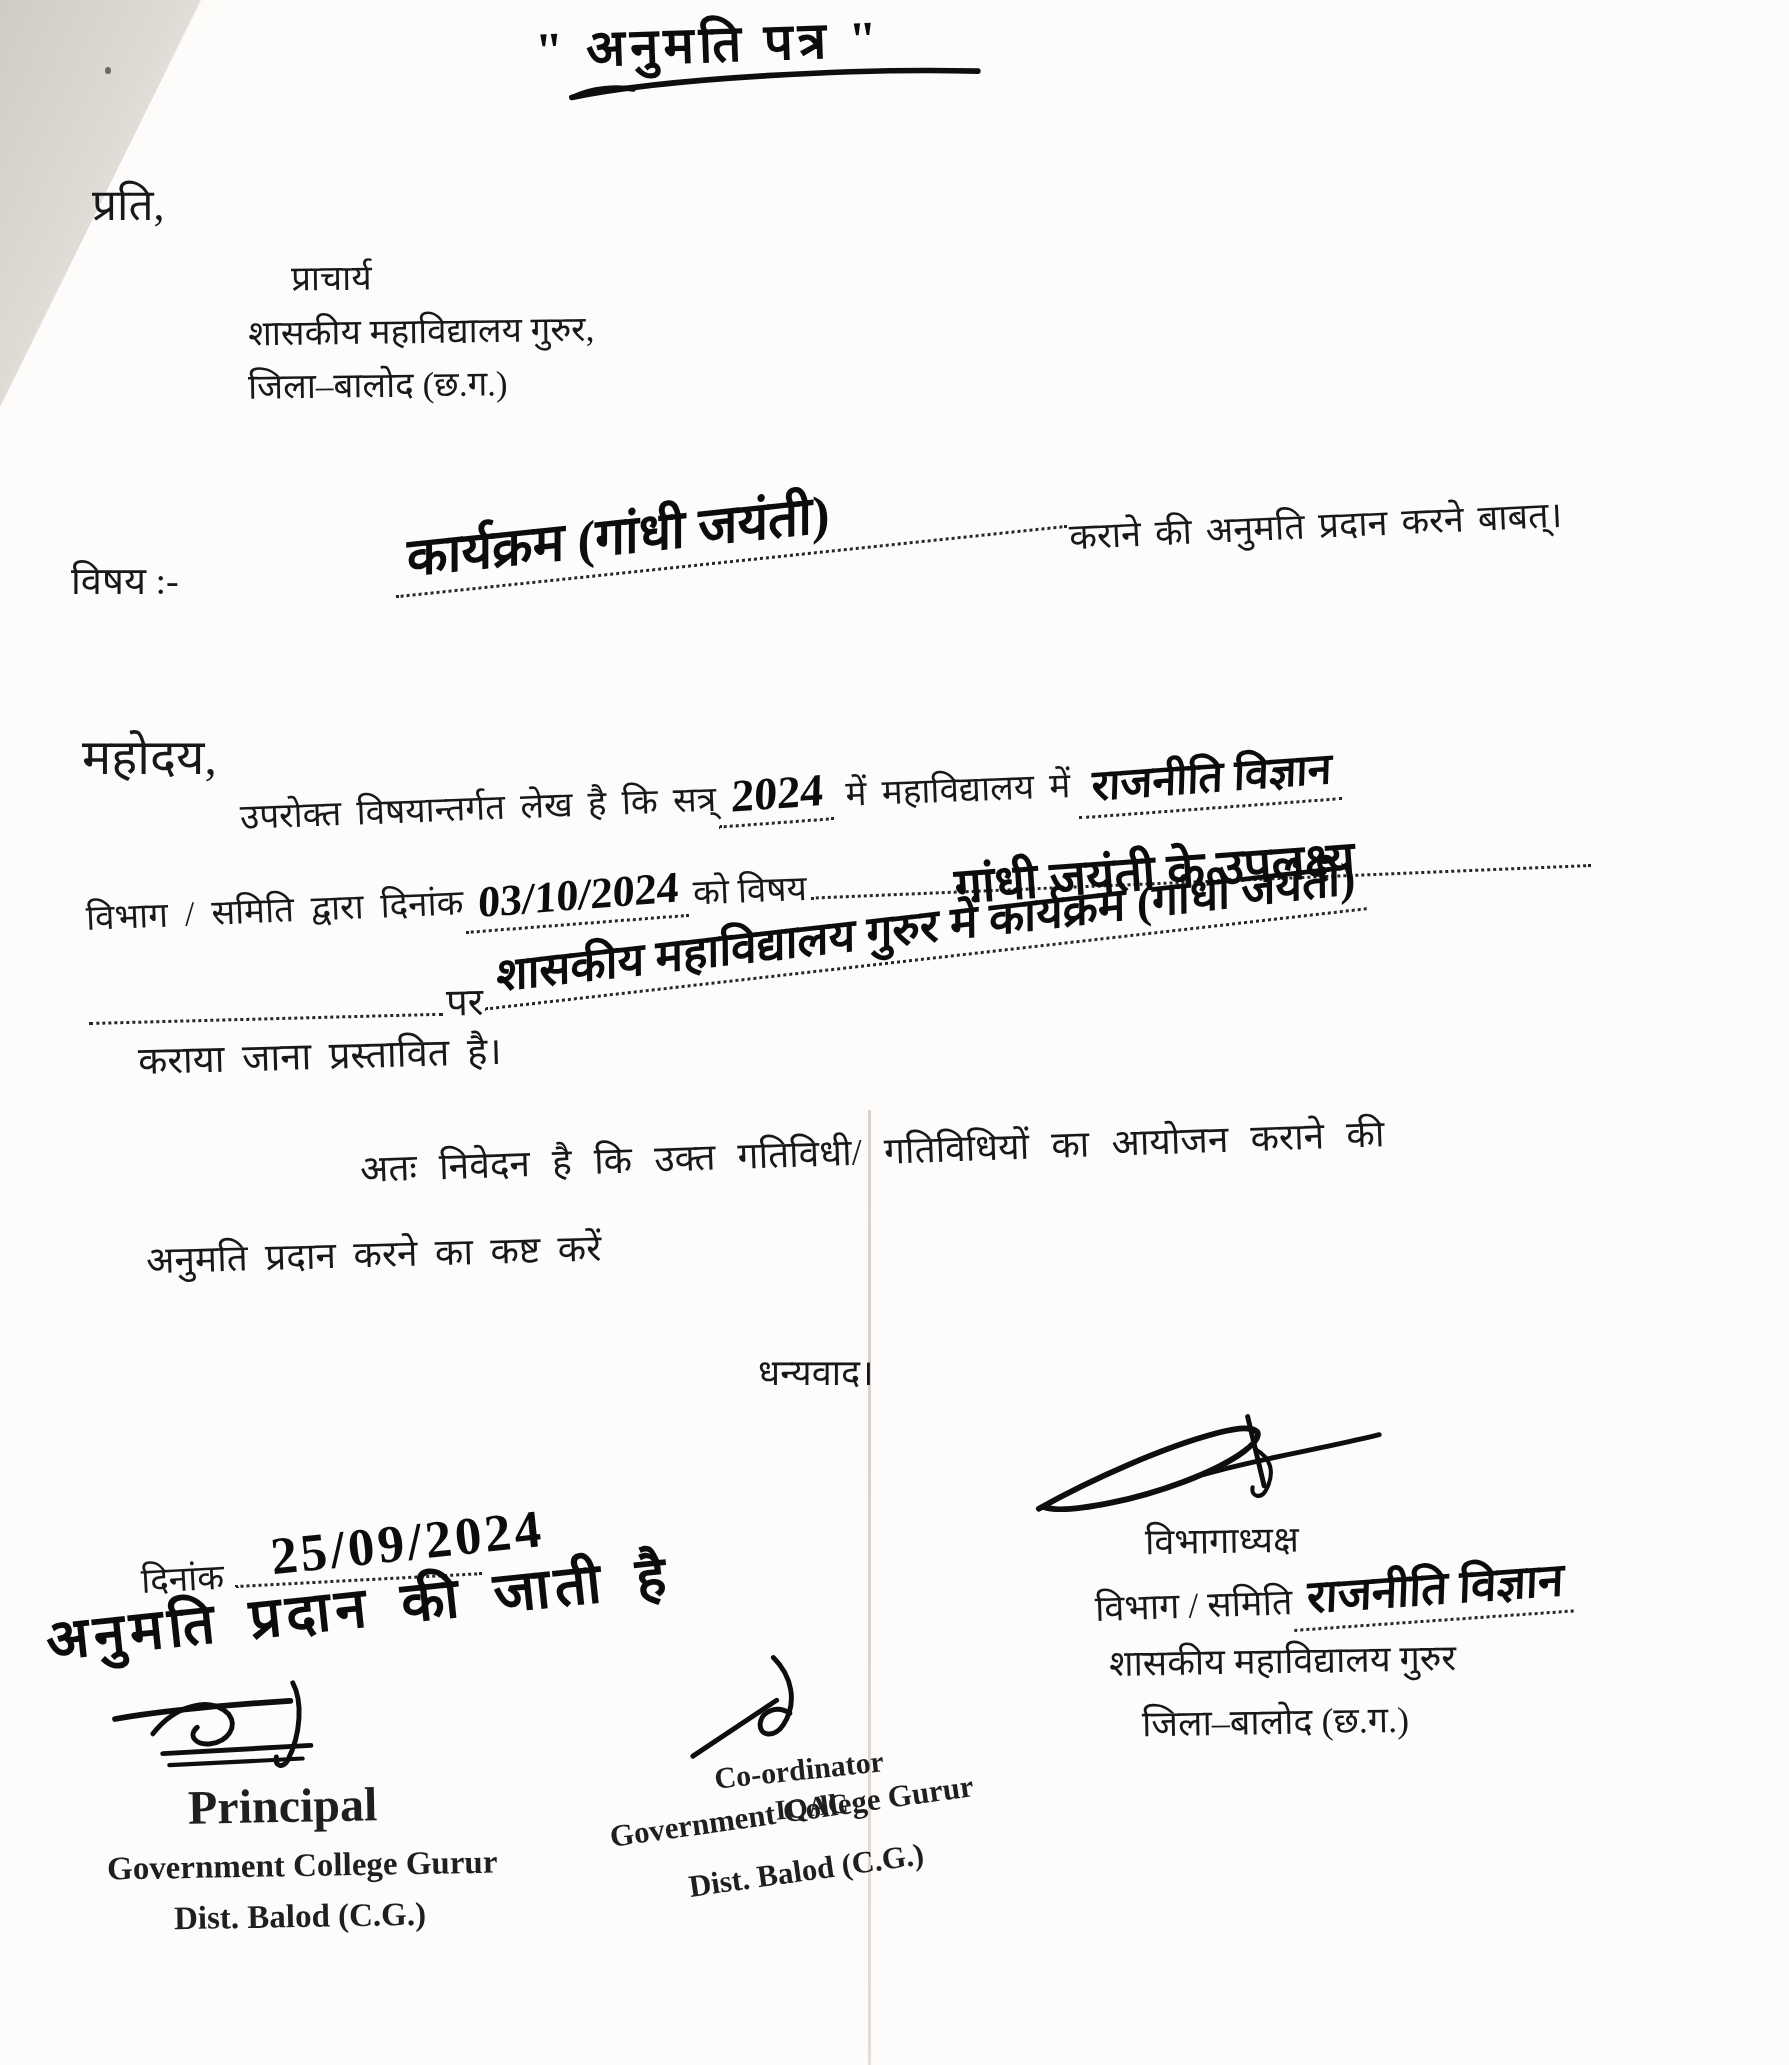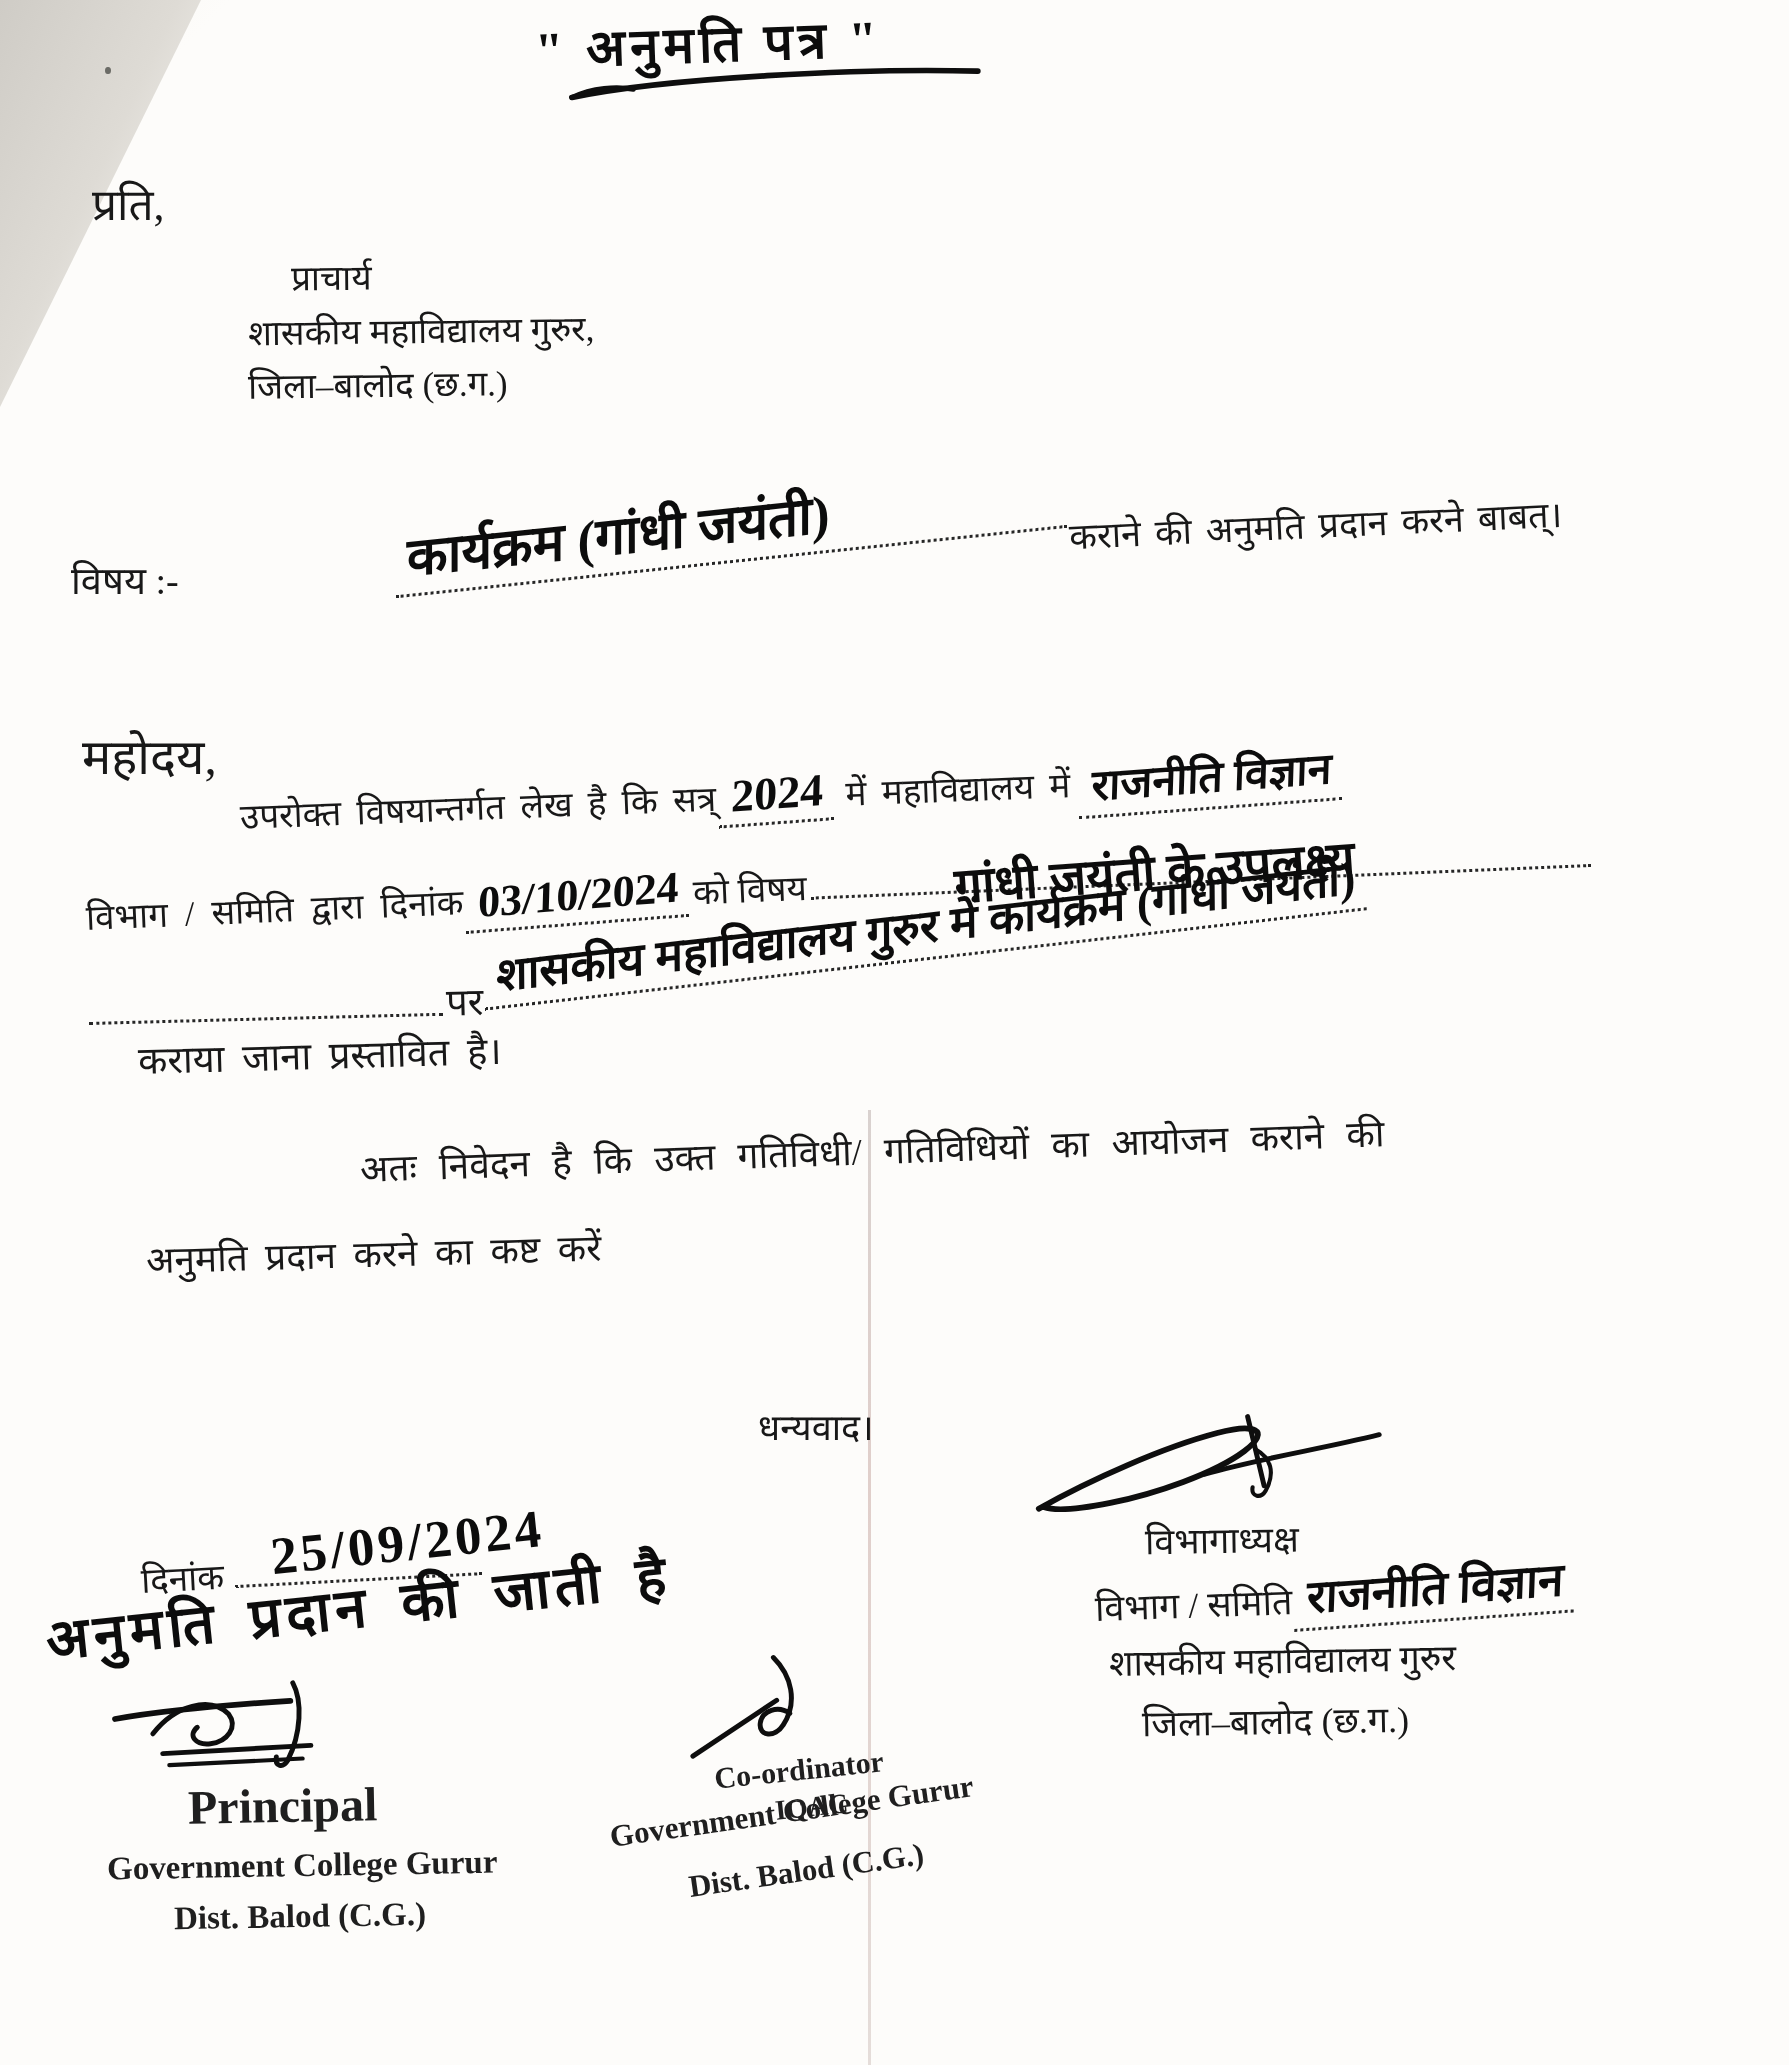--- a/index.html
+++ b/index.html
@@ -91,21 +91,21 @@
 
   <div class="abs" style="left:485px;top:928px;transform:rotate(-4.5deg);transform-origin:left;">
     <span class="hw on-dots" style="font-size:46px;">शासकीय महाविद्यालय गुरुर में कार्यक्रम (गांधी जयंती)</span>
   </div>
 
   <div class="abs printed" style="left:138px;top:1028px;font-size:38px;word-spacing:8.2px;transform:rotate(-1.6deg);">कराया जाना प्रस्तावित है।</div>
 
   <div class="abs printed" style="left:360px;top:1142px;font-size:37px;word-spacing:13px;transform:rotate(-2deg);transform-origin:left;">अतः निवेदन है कि उक्त गतिविधी/ गतिविधियों का आयोजन कराने की</div>
   <div class="abs printed" style="left:146px;top:1227px;font-size:37px;word-spacing:8.2px;transform:rotate(-1.6deg);">अनुमति प्रदान करने का कष्ट करें</div>
 
-  <div class="abs printed" style="left:758px;top:1402px;font-size:36px;">धन्यवाद।</div>
+  <div class="abs printed" style="left:758px;top:1347px;font-size:36px;">धन्यवाद।</div>
 
   <svg class="abs sig" style="left:1032px;top:1410px;" width="354" height="111" viewBox="0 0 430 135">
     <path d="M8,120 C70,85 160,45 225,28 C270,16 292,24 258,50 C222,77 150,102 95,113 C60,120 30,124 14,118" stroke-width="7"></path>
     <path d="M262,8 L282,92" stroke-width="6"></path>
     <path d="M272,48 C290,58 296,76 284,98 C278,108 266,106 268,94" stroke-width="5"></path>
     <path d="M210,78 C280,58 350,48 422,30" stroke-width="6"></path>
   </svg>
   <div class="abs printed" style="left:1145px;top:1515px;font-size:36px;transform:rotate(-1deg);">विभागाध्यक्ष</div>
   <div class="abs" style="left:1095px;top:1572px;transform:rotate(-2deg);transform-origin:left;">
     <span class="printed" style="font-size:36px;">विभाग / समिति</span>

